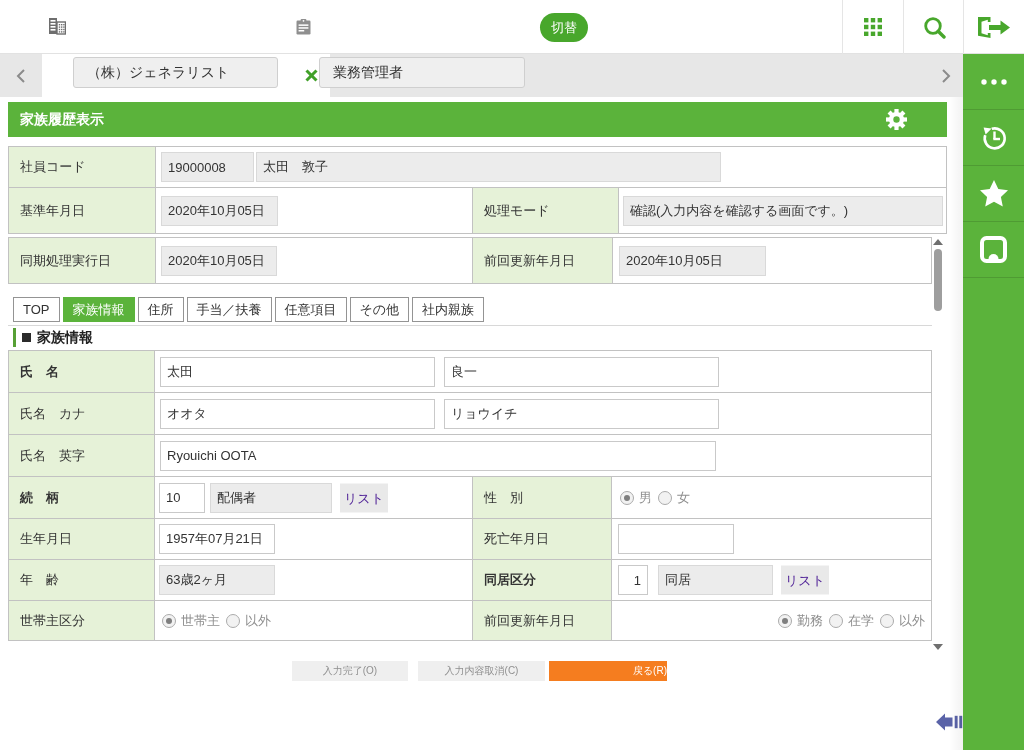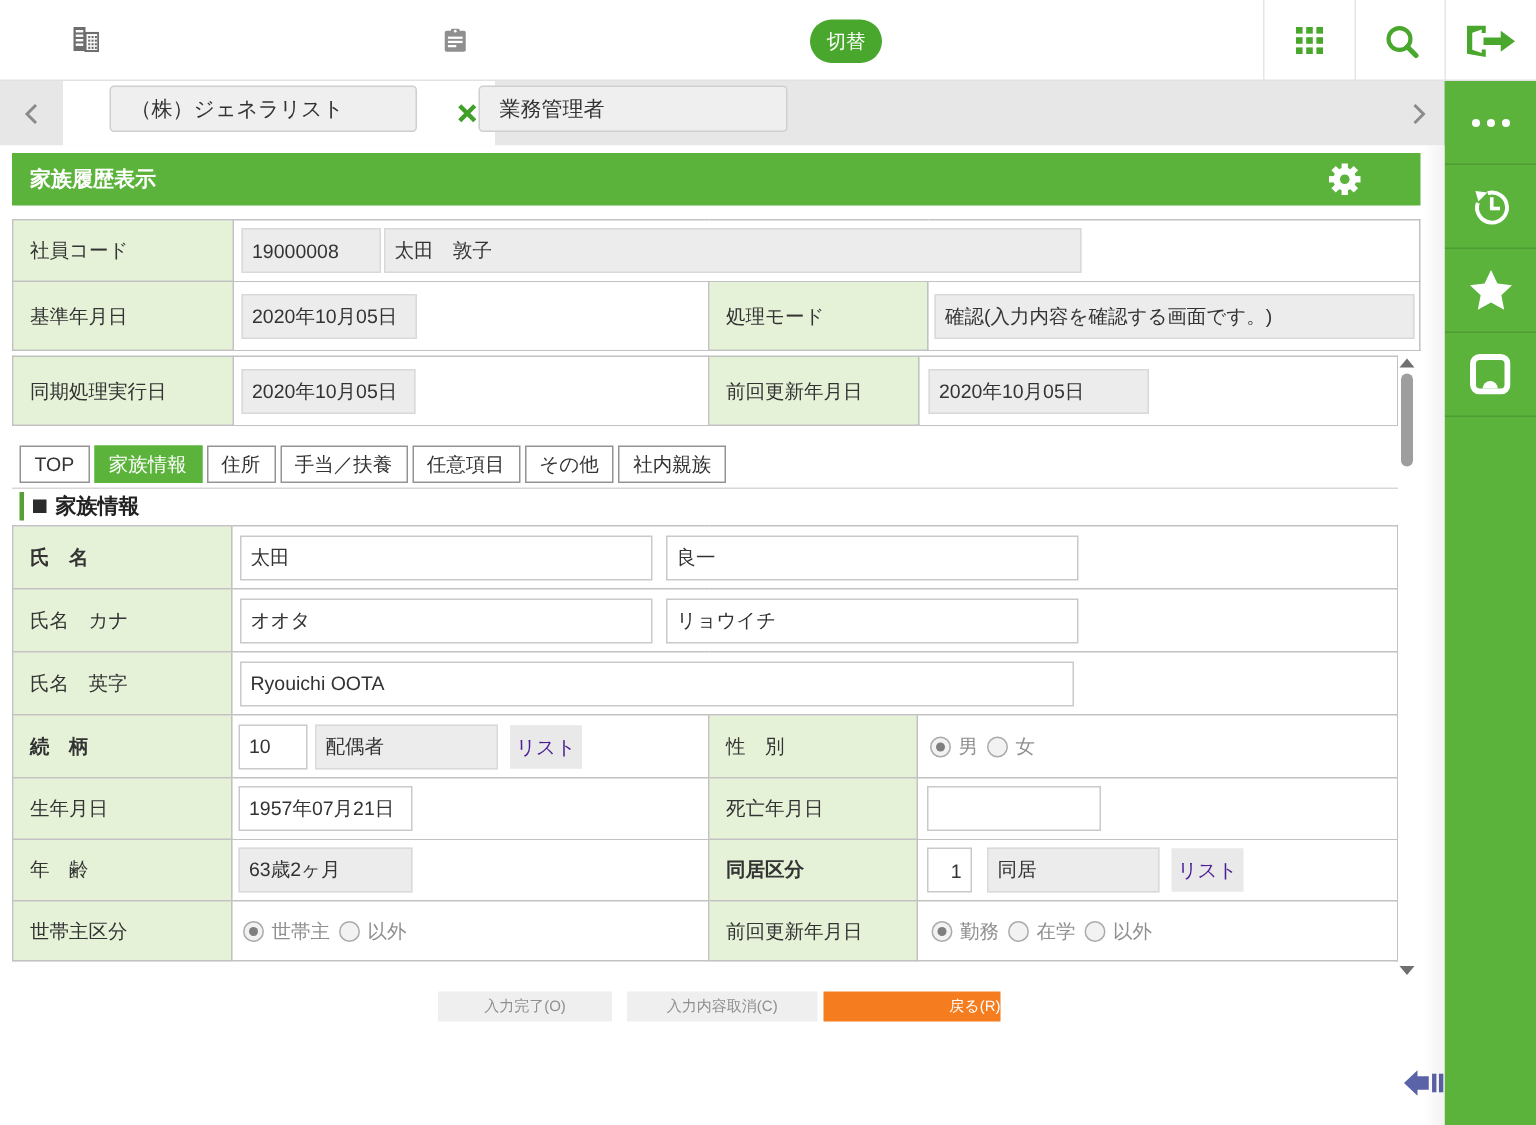--- a/index.html
+++ b/index.html
@@ -369,21 +369,21 @@
         <td class="val">
           <div class="radio-group" style="padding-left:7px;">
             <span class="radio checked"></span>
             <span class="radio-lb">世帯主</span>
             <span class="radio"></span>
             <span class="radio-lb">以外</span>
           </div>
         </td>
         <td class="lbl">前回更新年月日</td>
         <td class="val">
-          <div class="radio-group" style="padding-left:9px;">
+          <div class="radio-group" style="padding-left:9px;justify-content:flex-end;">
             <span class="radio checked"></span>
             <span class="radio-lb">勤務</span>
             <span class="radio"></span>
             <span class="radio-lb">在学</span>
             <span class="radio"></span>
             <span class="radio-lb">以外</span>
           </div>
         </td>
       </tr>
     </tbody>

